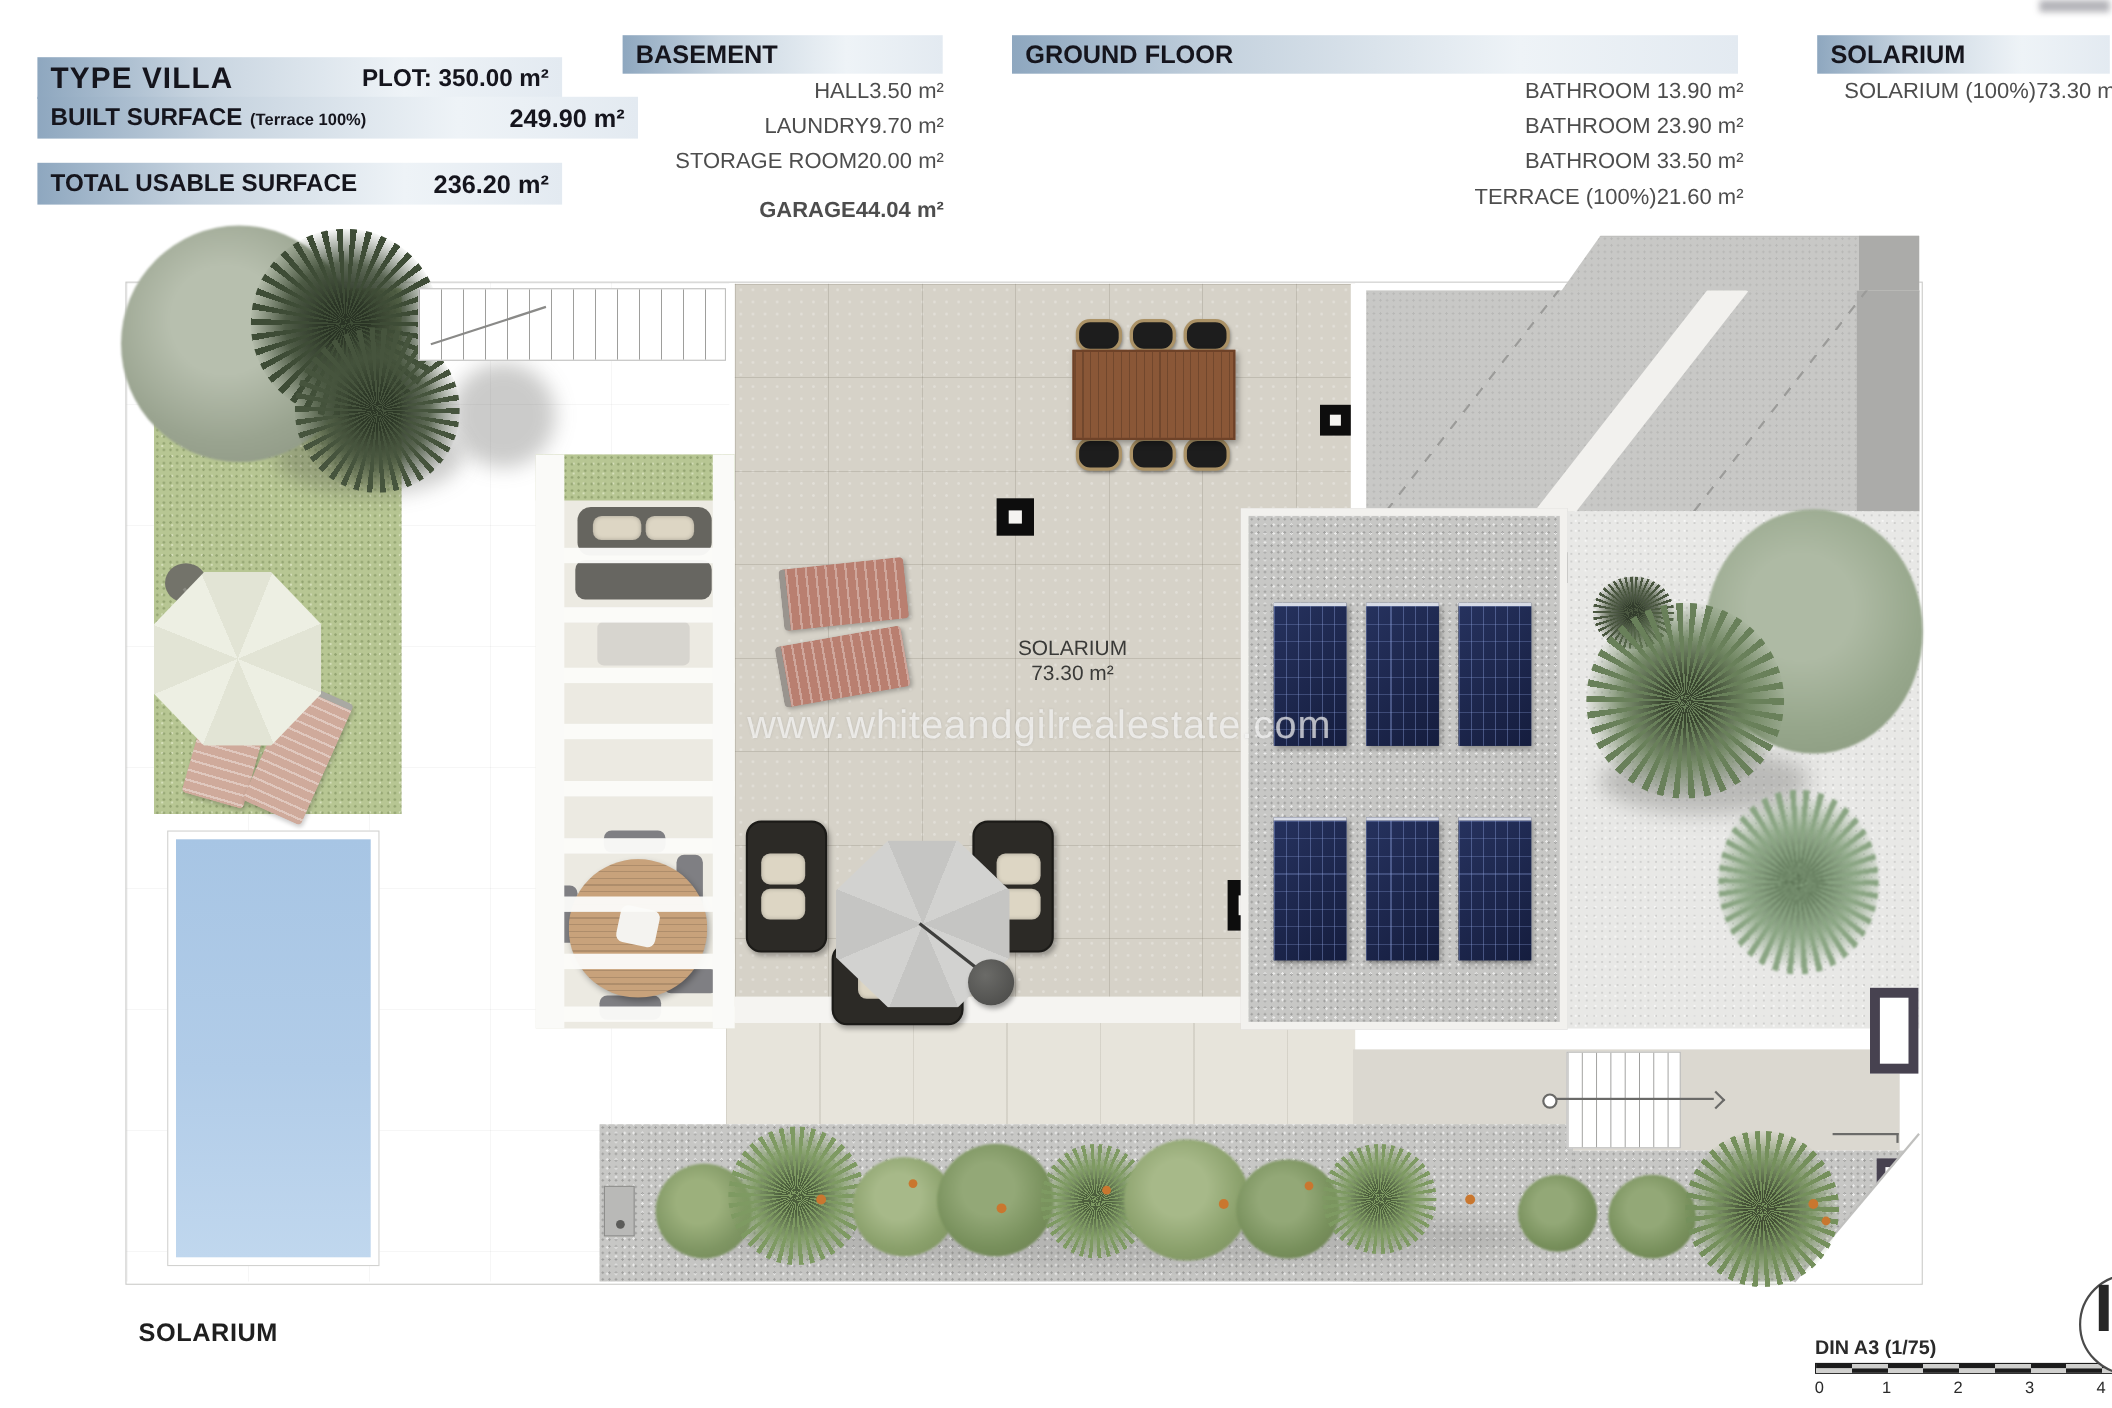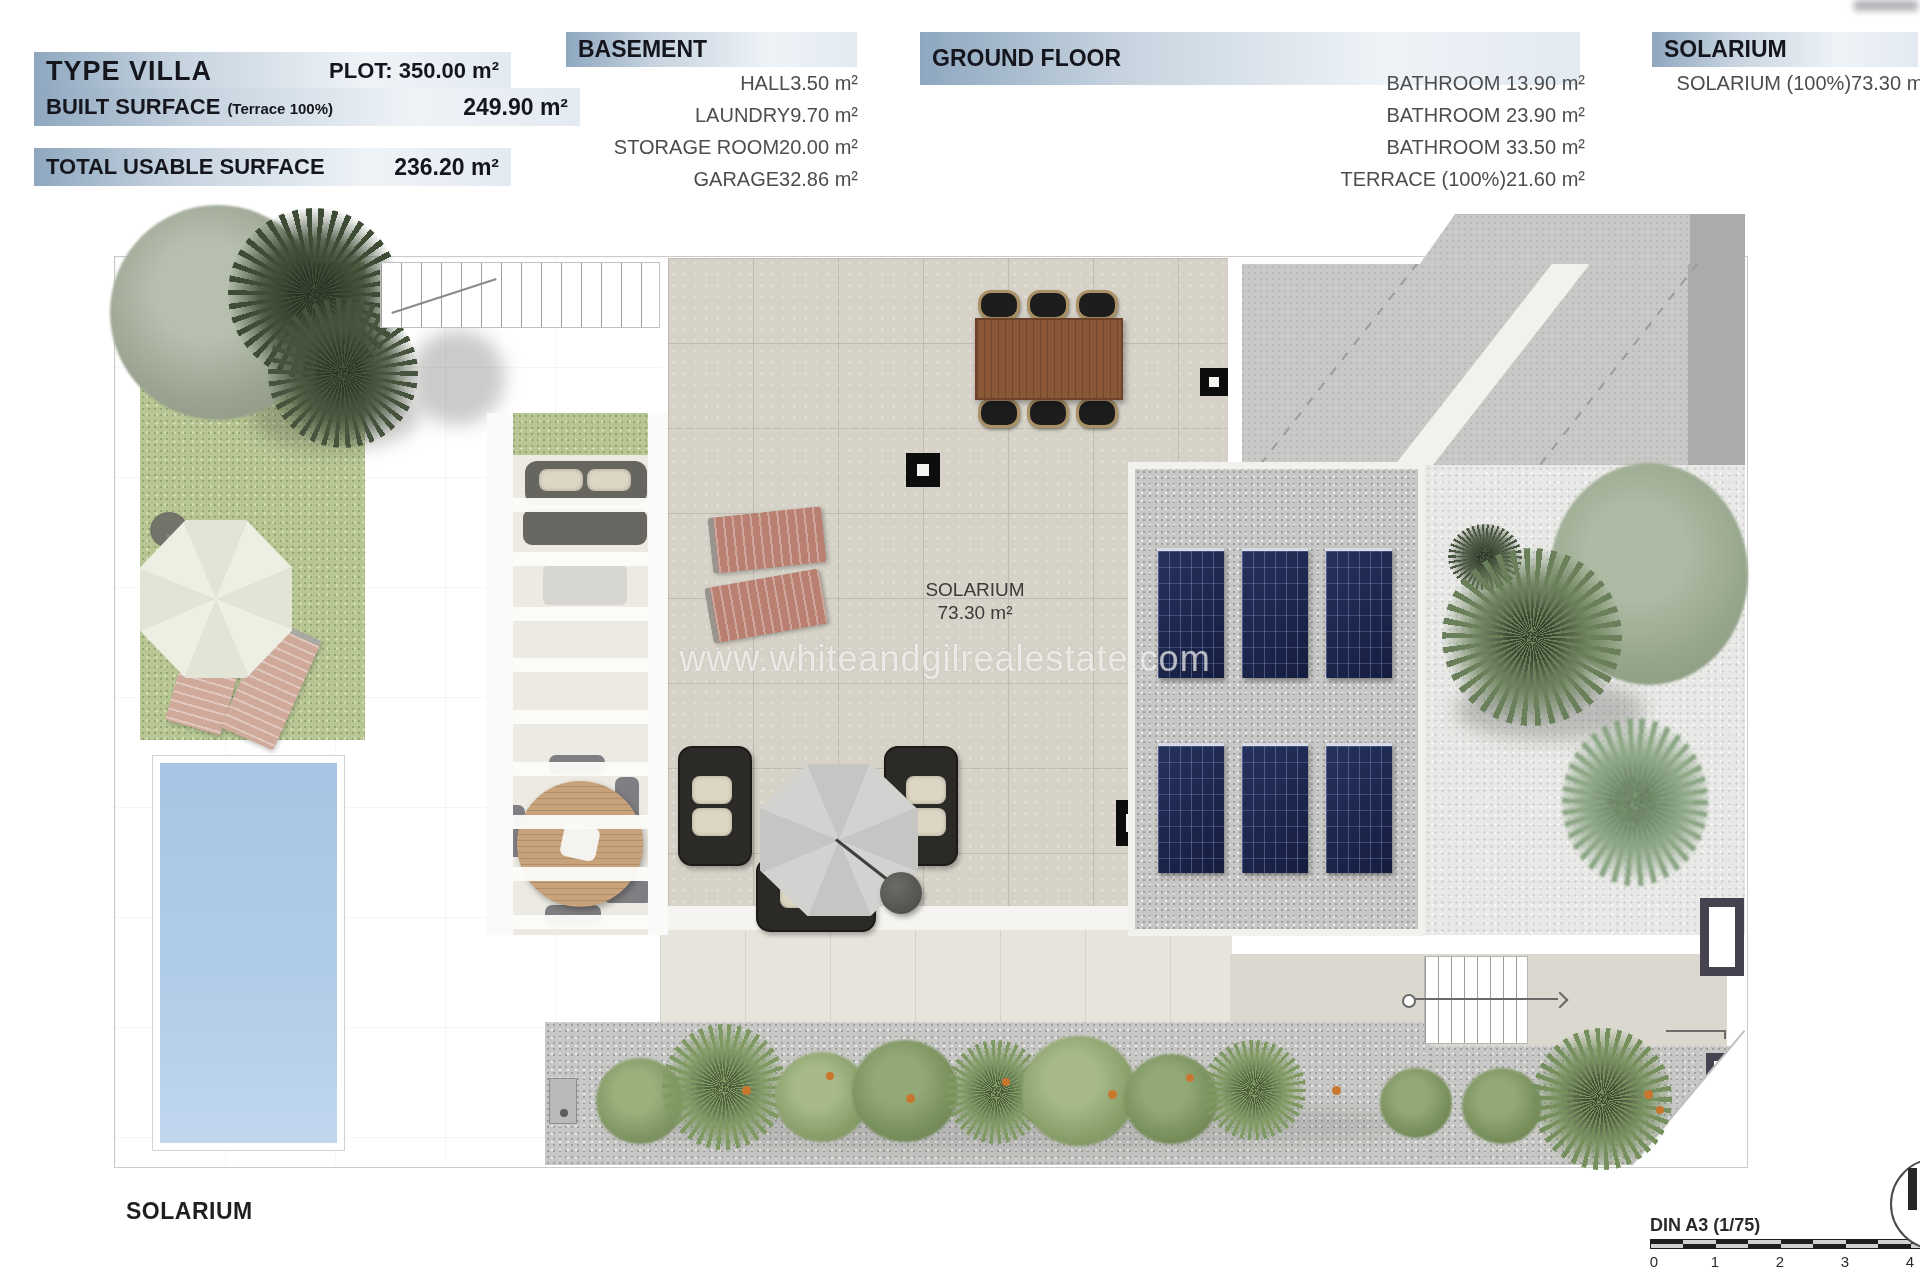--- a/index.html
+++ b/index.html
@@ -147,27 +147,27 @@
       <span>3.50 m²</span>
       </div>
     <div class="trow" style="top:32px;width:282px;">
       <span>LAUNDRY</span>
       <span>9.70 m²</span>
       </div>
     <div class="trow" style="top:64px;width:282px;">
       <span>STORAGE ROOM</span>
       <span>20.00 m²</span>
       </div>
-    <div class="trow" style="top:96px;width:282px;">
+    <div class="trow" style="top:108px;width:282px;font-weight:bold;">
       <span>GARAGE</span>
-      <span>32.86 m²</span>
-      </div>
-  </div>
-
-  <div class="hbar" style="left:920px;top:32px;width:660px;height:53px;">
+      <span>44.04 m²</span>
+      </div>
+  </div>
+
+  <div class="hbar" style="left:920px;top:32px;width:660px;height:35px;">
     <span class="ttl">GROUND FLOOR</span>
   </div>
   <div class="abs" style="left:1310px;top:70px;width:275px;height:130px;">
     <div class="trow" style="top:0;width:275px;">
       <span>BATHROOM 1</span>
       <span>3.90 m²</span>
       </div>
     <div class="trow" style="top:32px;width:275px;">
       <span>BATHROOM 2</span>
       <span>3.90 m²</span>

